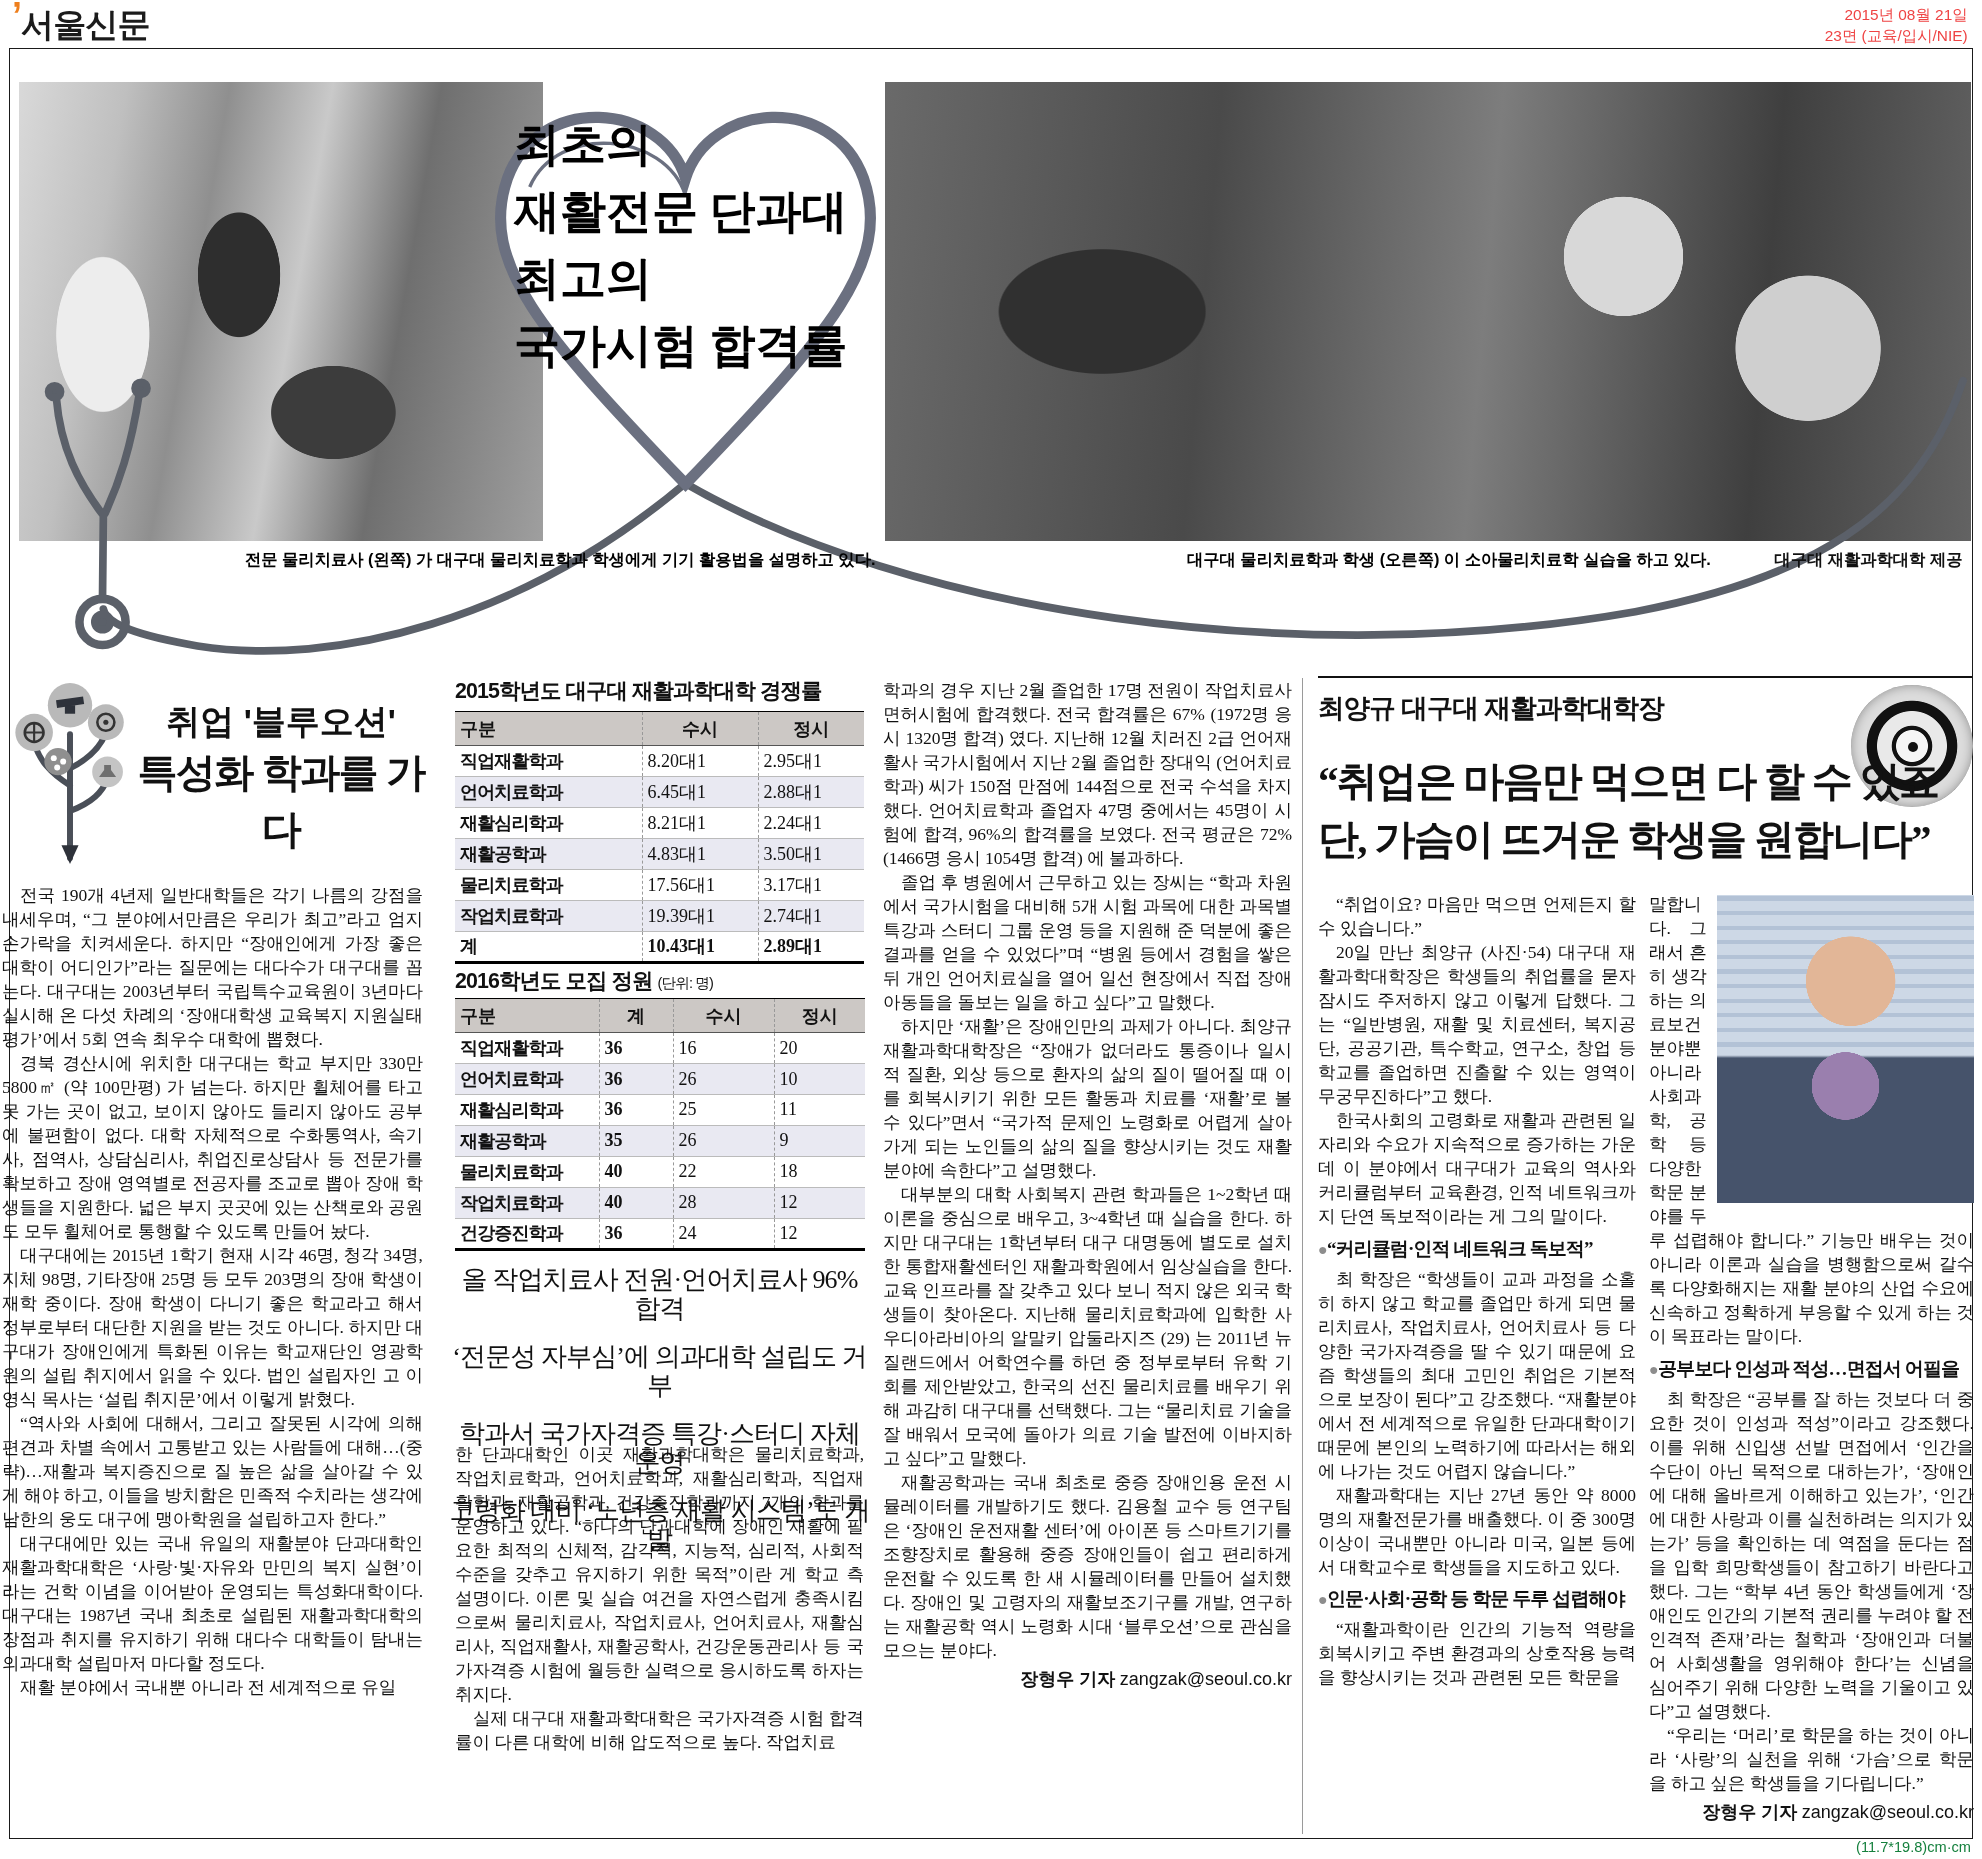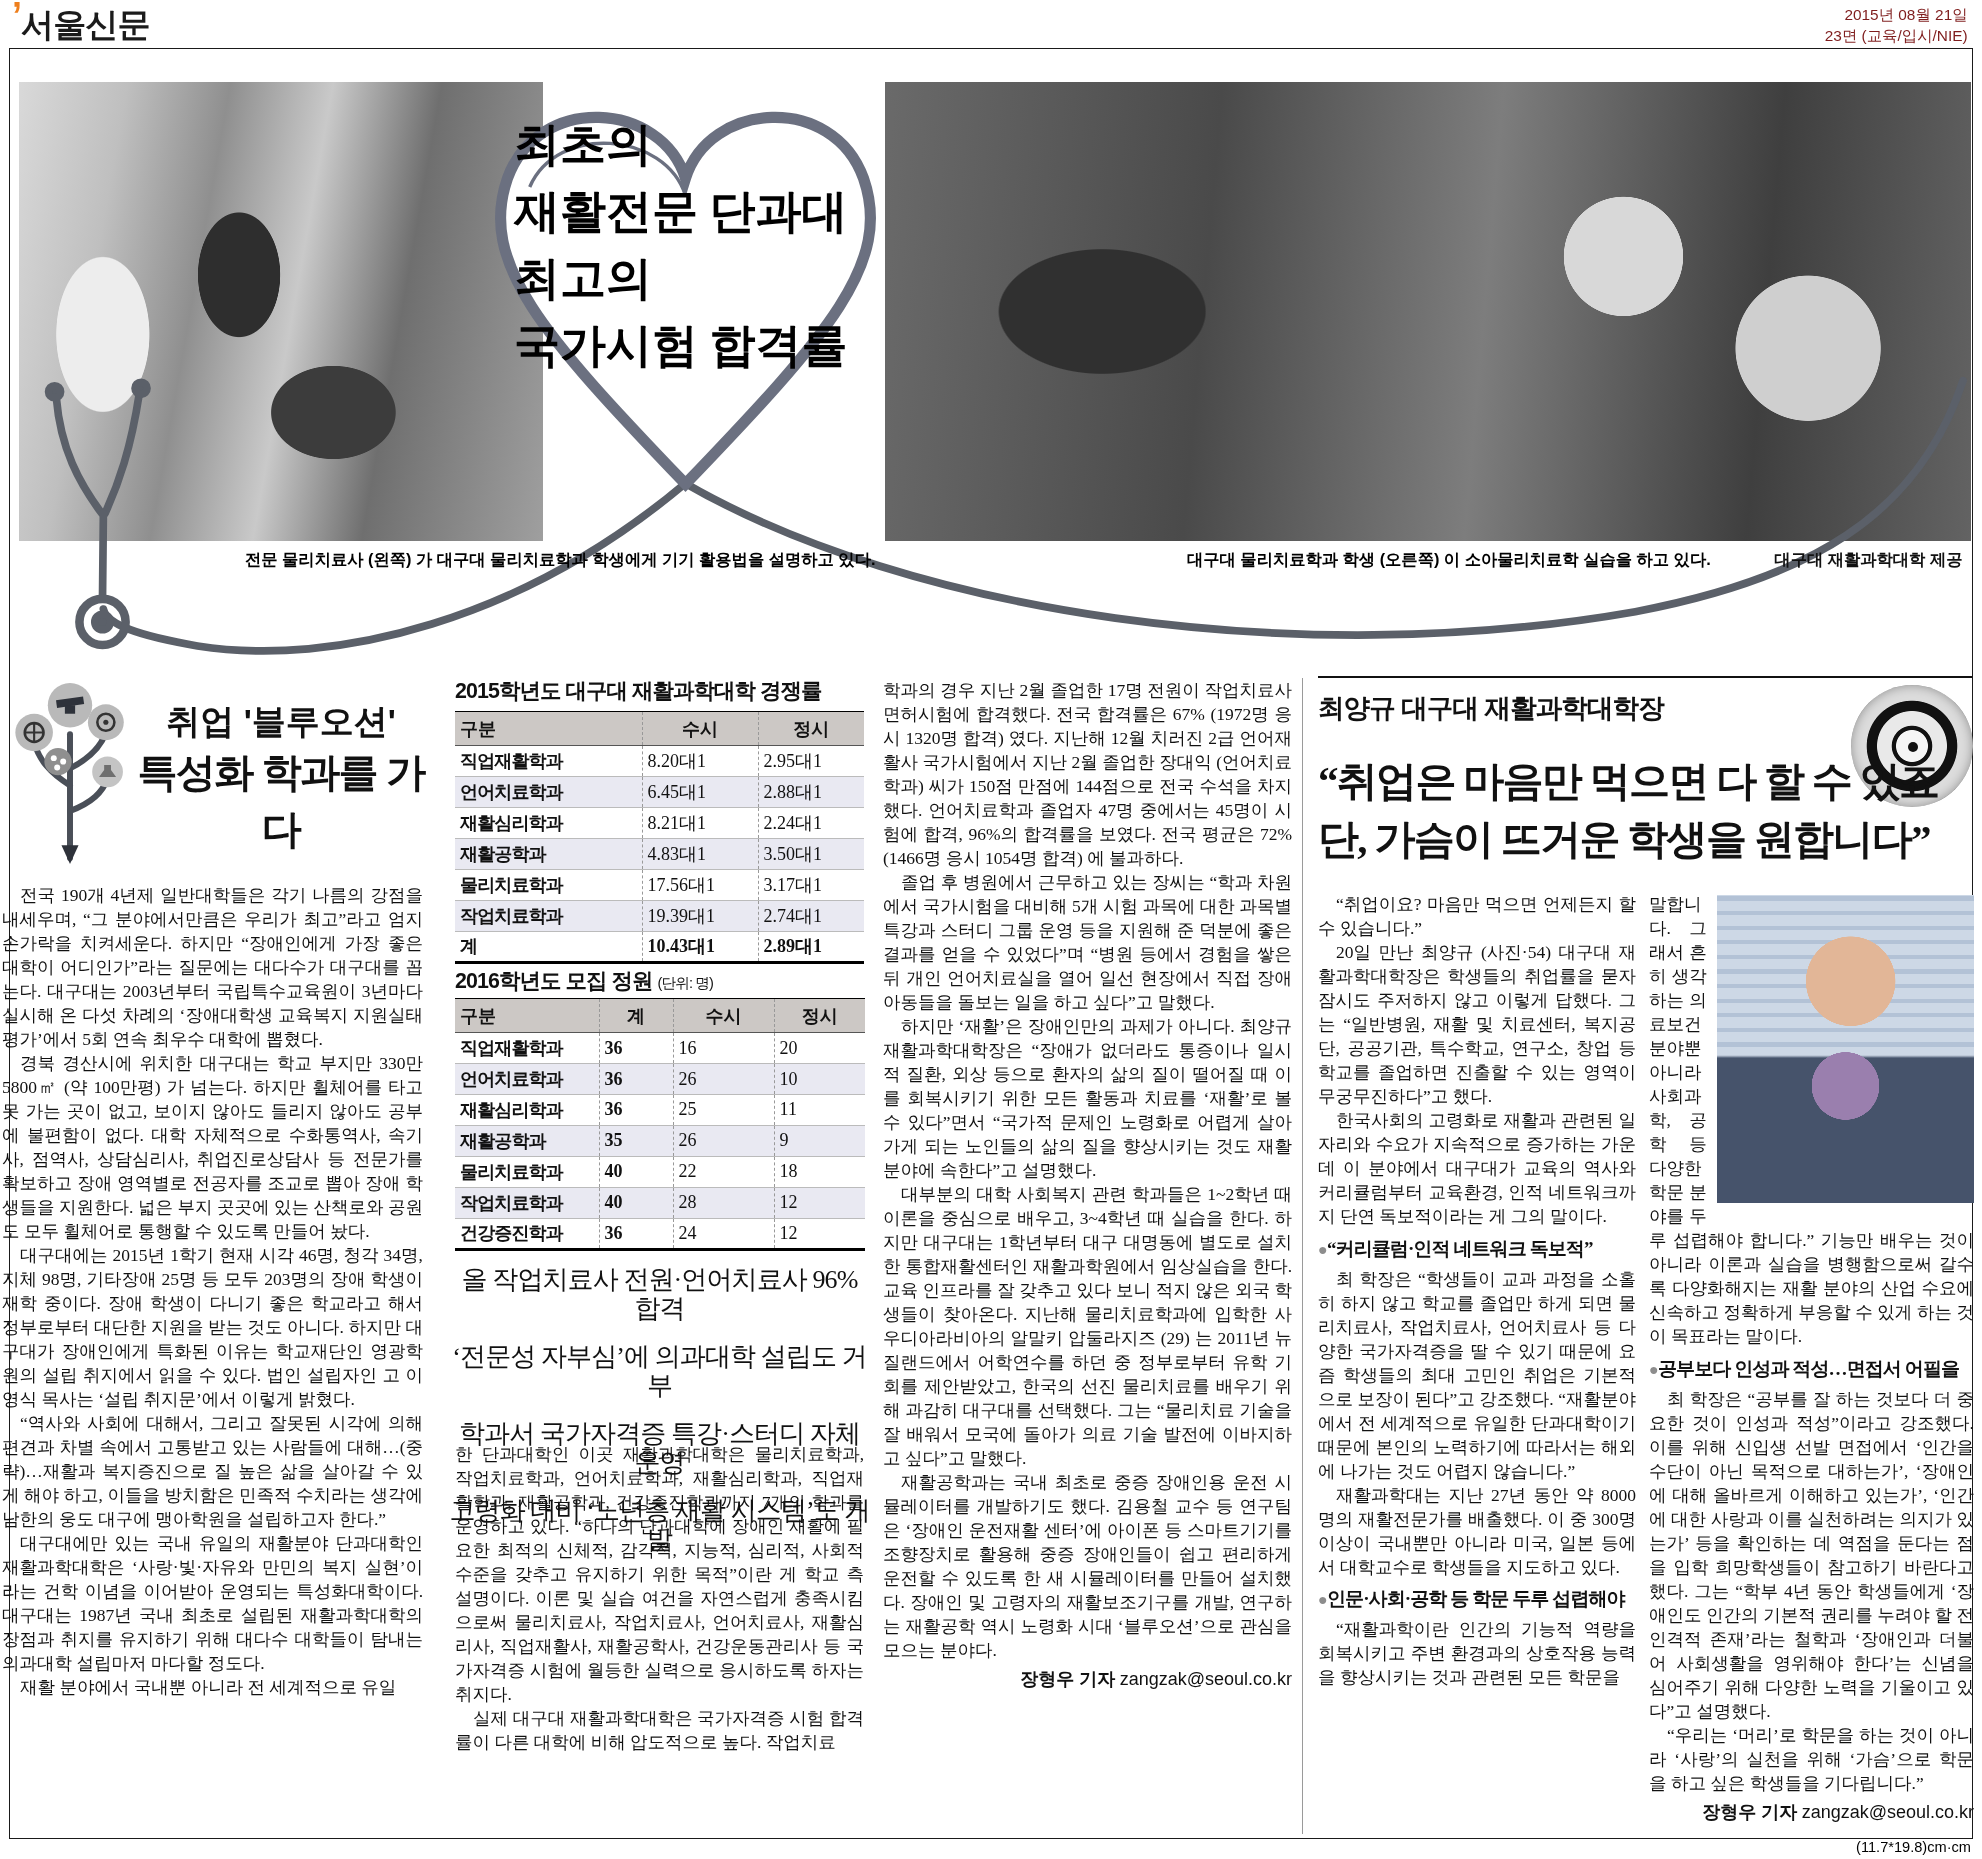--- a/index.html
+++ b/index.html
@@ -4,21 +4,21 @@
 <style>
   html,body{margin:0;padding:0;background:#fff;}
   #page{position:relative;width:1983px;height:1859px;background:#fff;overflow:hidden;
         font-family:"Liberation Serif","DejaVu Serif",serif;color:#111;}
   .abs{position:absolute;}
   .sans{font-family:"Liberation Sans","DejaVu Sans",sans-serif;}
 
   
   .logo{left:12px;top:3.4px;font-size:33px;font-weight:bold;letter-spacing:-0.9px;color:#1b1b1b;}
   .logo .q{color:#ee7f1d;font-size:36px;vertical-align:top;line-height:26px;}
-  .dateblock{right:15.4px;top:5.1px;text-align:right;font-size:15.4px;line-height:20.5px;color:#7f1d1d;}
+  .dateblock{right:15.4px;top:5.1px;text-align:right;font-size:15.4px;line-height:20.5px;color:#ef4444;}
 
   
   .mainbox{left:8.6px;top:48px;width:1962px;height:1789px;border:1.7px solid #1a1a1a;background:#fff;}
 
   
   .photoL{left:19px;top:82px;width:524px;height:459px;z-index:1;
     background:
       radial-gradient(ellipse 77px 128px at 16% 55%, #ededed 0 60%, rgba(0,0,0,0) 61%),
       radial-gradient(ellipse 68px 103px at 42% 42%, #2e2e2e 0 60%, rgba(0,0,0,0) 61%),
       radial-gradient(ellipse 103px 77px at 60% 72%, #3c3c3c 0 60%, rgba(0,0,0,0) 61%),
@@ -95,21 +95,21 @@
   .ivc2{left:1649px;top:892px;width:325px;height:942px;}
   .deanphoto{float:right;width:257px;height:308px;margin:3.4px 0 8.6px 10.3px;
     background:
       radial-gradient(circle 45px at 52% 28%, #e2b697 0 99%, rgba(0,0,0,0) 100%),
       radial-gradient(circle 34px at 50% 62%, #9a7fae 0 99%, rgba(0,0,0,0) 100%),
       linear-gradient(180deg, rgba(0,0,0,0) 0 52%, #46536b 53% 100%),
       repeating-linear-gradient(0deg,#cdd8e6 0 10.3px,#b3c2d6 10.3px 14.6px);}
   .bullet-h{font-weight:bold;font-size:19px;text-indent:0 !important;margin:8.6px 0 5.1px 0 !important;letter-spacing:-0.9px;}
   .bullet-h .dot{color:#8d8d8d;font-size:16.3px;}
 
-  .dims{right:12px;top:1839px;font-size:14.6px;color:#000000;}
+  .dims{right:12px;top:1839px;font-size:14.6px;color:#15803d;}
 </style>
 </head>
 <body>
 
 <div id="page">
 
   <div class="abs logo sans"><span class="q">’</span><span>서울신문</span></div>
   <div class="abs dateblock sans">
     <div>2015년 08월 21일</div>
     <div>23면 (교육/입시/NIE)</div>

